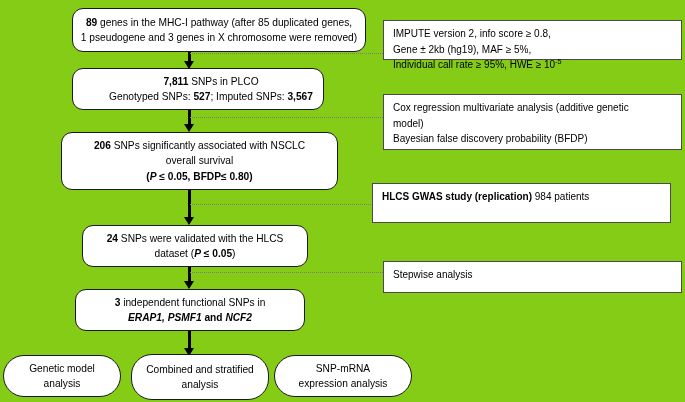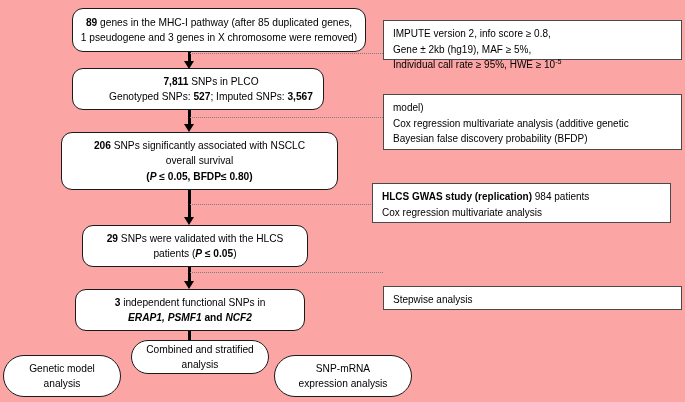--- a/index.html
+++ b/index.html
@@ -8,21 +8,21 @@
     background: #ffffff;
   }
   body {
     font-family: "Liberation Sans", sans-serif;
     -webkit-font-smoothing: antialiased;
   }
   #canvas {
     position: relative;
     width: 685px;
     height: 402px;
-    background: #fca5a5;
+    background: #84cc16;
     overflow: hidden;
   }
 
   
   .flow-box {
     position: absolute;
     box-sizing: border-box;
     border: 1.6px solid #1a1a1a;
     border-radius: 11px;
     background: #ffffff;
@@ -108,22 +108,22 @@
       <div class="ln"><span>Genotyped SNPs: </span><b>527</b><span>; Imputed SNPs: </span><b>3,567</b></div>
     </div>
 
   <div class="flow-box" style="left:61px; top:132px; width:277px; height:58px;">
       <div class="ln"><b>206</b><span> SNPs significantly associated with NSCLC</span></div>
       <div class="ln"><span>overall survival</span></div>
       <div class="ln"><b>(</b><span class="bi">P</span><b> ≤ 0.05, BFDP≤ 0.80)</b></div>
     </div>
 
   <div class="flow-box" style="left:82px; top:225px; width:226px; height:42px;">
-      <div class="ln"><b>29</b><span> SNPs were validated with the HLCS</span></div>
-      <div class="ln"><span>patients (</span><span class="bi">P</span><b> ≤ 0.05</b><span>)</span></div>
+      <div class="ln"><b>24</b><span> SNPs were validated with the HLCS</span></div>
+      <div class="ln"><span>dataset (</span><span class="bi">P</span><b> ≤ 0.05</b><span>)</span></div>
     </div>
 
   <div class="flow-box" style="left:75px; top:289px; width:230px; height:42px;">
       <div class="ln"><b>3</b><span> independent functional SNPs in</span></div>
       <div class="ln"><span class="bi">ERAP1, PSMF1</span><b> and </b><span class="bi">NCF2</span></div>
     </div>
 
   <div class="vline" style="left:188px; top:52px; height:11px;"></div>
   <div class="arrowhead" style="left:184px; top:61px;"></div>
 
@@ -144,40 +144,39 @@
   <div class="dotline" style="left:190px; top:204px; width:193px;"></div>
   <div class="dotline" style="left:190px; top:272px; width:193px;"></div>
 
   <div class="side-box" style="left:383px; top:20px; width:299px; height:40px;">
       <div class="ln"><span>IMPUTE version 2, info score ≥ 0.8,</span></div>
       <div class="ln"><span>Gene ± 2kb (hg19), MAF ≥ 5%,</span></div>
       <div class="ln"><span>Individual call rate ≥ 95%, HWE ≥ 10</span><sup>-5</sup></div>
     </div>
 
   <div class="side-box" style="left:383px; top:94px; width:299px; height:56px;">
+      <div class="ln"><span>Cox regression multivariate analysis (additive genetic</span></div>
       <div class="ln"><span>model)</span></div>
-      <div class="ln"><span>Cox regression multivariate analysis (additive genetic</span></div>
       <div class="ln"><span>Bayesian false discovery probability (BFDP)</span></div>
     </div>
 
   <div class="side-box" style="left:372px; top:183px; width:299px; height:40px;">
       <div class="ln"><b>HLCS GWAS study (replication)</b><span> 984 patients</span></div>
-      <div class="ln"><span>Cox regression multivariate analysis</span></div>
     </div>
 
-  <div class="side-box" style="left:383px; top:261px; width:299px; height:24px;margin-top:25px;">
+  <div class="side-box" style="left:383px; top:261px; width:299px; height:32px;">
       <div class="ln"><span>Stepwise analysis</span></div>
     </div>
 
   <div class="term-box" style="left:3px; top:355px; width:118px; height:42px;">
       <div class="ln"><span>Genetic model</span></div>
       <div class="ln"><span>analysis</span></div>
     </div>
 
-  <div class="term-box" style="left:131px; top:340px; width:138px; height:34px;">
+  <div class="term-box" style="left:131px; top:354px; width:138px; height:46px;">
       <div class="ln"><span>Combined and stratified</span></div>
       <div class="ln"><span>analysis</span></div>
     </div>
 
   <div class="term-box" style="left:274px; top:355px; width:138px; height:42px;">
       <div class="ln"><span>SNP-mRNA</span></div>
       <div class="ln"><span>expression analysis</span></div>
     </div>
 
 </div>

